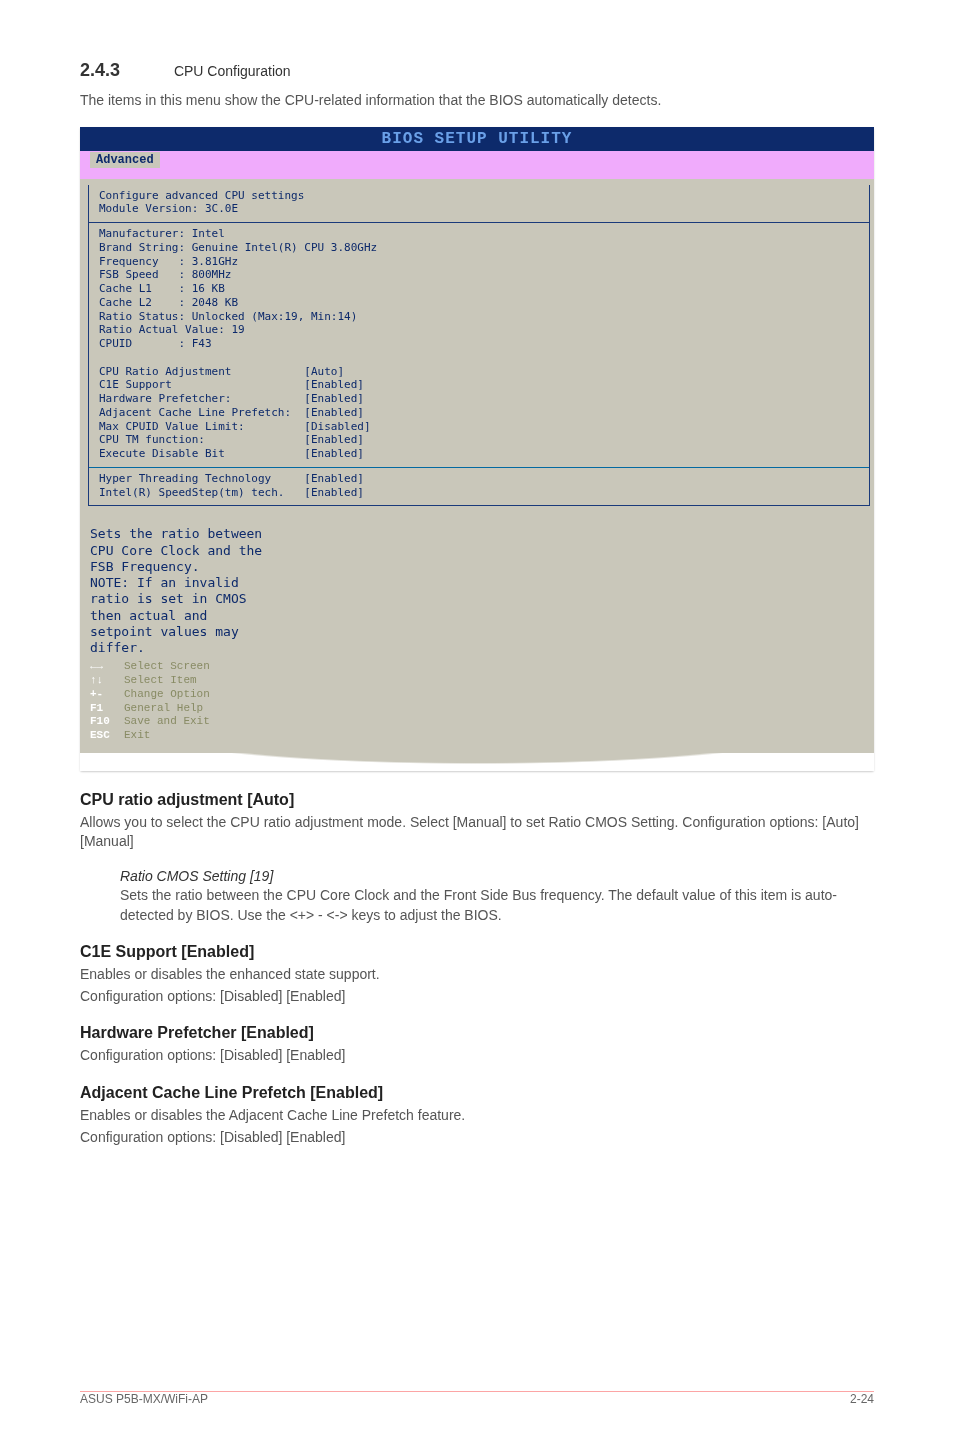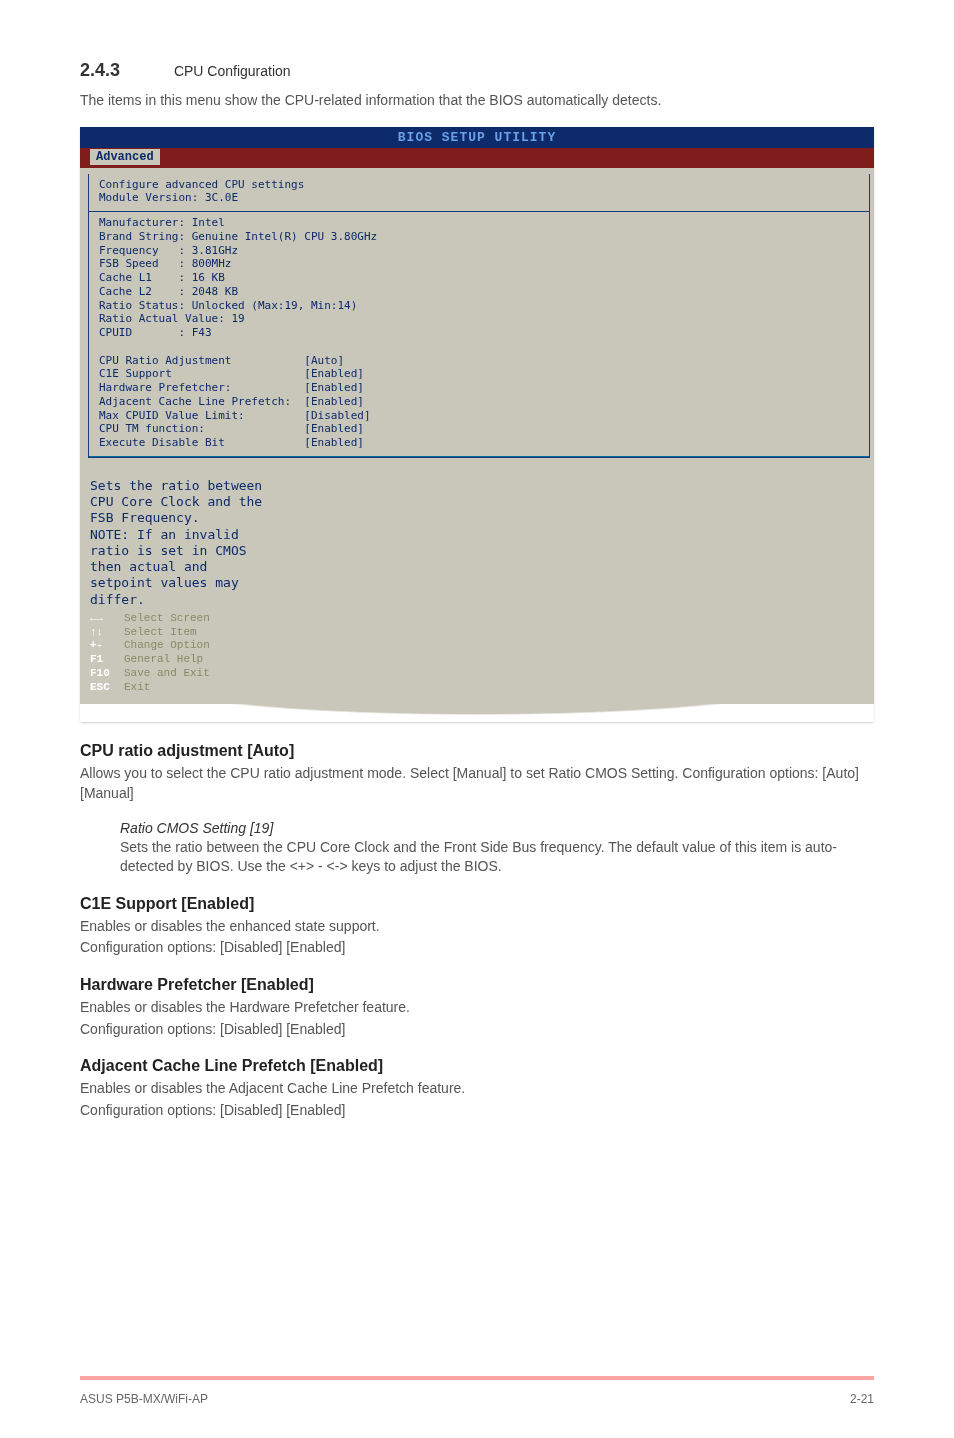--- a/index.html
+++ b/index.html
@@ -42,25 +42,25 @@
     box-shadow: 0 1px 2px rgba(0,0,0,0.2);
   }
   .bios-header {
     background: #0d2a6b;
     color: #6aa0e8;
     font-weight: bold;
     text-align: center;
     padding: 3px 0;
     font-family: "Courier New", monospace;
     letter-spacing: 1px;
-    font-size: 13px;
+    font-size: 16px;
   }
   .bios-tabs {
-    background: #7f1d1d;
-    padding: 2px 10px 4px 10px;
+    background: #f0abfc;
+    padding: 2px 10px 12px 10px;
   }
   .bios-tab {
     background: #c9c7ba;
     color: #0d2a6b;
     font-weight: bold;
     padding: 1px 6px;
     font-size: 12px;
   }
   .bios-body {
     display: flex;
@@ -123,22 +123,22 @@
     margin-left: 40px;
   }
   .underline-ital {
     font-style: italic;
   }
   .footer {
     position: absolute;
     bottom: 32px;
     left: 80px;
     right: 80px;
-    border-top: 4px solid #fca5a5;
-    padding-top: 12px;
+    border-top: 1px solid #fca5a5;
+    padding-top: 0;
     font-size: 12px;
     color: #666;
     display: flex;
     justify-content: space-between;
   }
 </style>
 </head>
 <body>
 
 <div class="page">
@@ -169,20 +169,22 @@
 Ratio Actual Value: 19
 CPUID       : F43
 
 CPU Ratio Adjustment           [Auto]
 C1E Support                    [Enabled]
 Hardware Prefetcher:           [Enabled]
 Adjacent Cache Line Prefetch:  [Enabled]
 Max CPUID Value Limit:         [Disabled]
 CPU TM function:               [Enabled]
 Execute Disable Bit            [Enabled]</pre>
+        <pre>Hyper Threading Technology     [Enabled]
+Intel(R) SpeedStep(tm) tech.   [Enabled]</pre>
       </div>
       <div class="bios-right">
         <pre class="bios-help">Sets the ratio between
 CPU Core Clock and the
 FSB Frequency.
 NOTE: If an invalid
 ratio is set in CMOS
 then actual and
 setpoint values may
 differ.</pre>
@@ -204,25 +206,24 @@
   <div class="indent">
     <div class="underline-ital">Ratio CMOS Setting [19]</div>
     <p class="body-text" style="margin-top:2px">Sets the ratio between the CPU Core Clock and the Front Side Bus frequency. The default value of this item is auto-detected by BIOS. Use the &lt;+&gt; - &lt;-&gt; keys to adjust the BIOS.</p>
   </div>
 
   <div class="subhead">C1E Support [Enabled]</div>
   <div class="body-text" style="margin-top:4px; margin-bottom:2px">Enables or disables the enhanced state support.</div>
   <div class="body-text" style="margin-top:0">Configuration options: [Disabled] [Enabled]</div>
 
   <div class="subhead">Hardware Prefetcher [Enabled]</div>
-  <div class="body-text" style="margin-top:4px; margin-bottom:2px">Enables or disables the Hardware Prefetcher feature.</div>
   <div class="body-text" style="margin-top:0">Configuration options: [Disabled] [Enabled]</div>
 
   <div class="subhead">Adjacent Cache Line Prefetch [Enabled]</div>
   <div class="body-text" style="margin-top:4px; margin-bottom:2px">Enables or disables the Adjacent Cache Line Prefetch feature.</div>
   <div class="body-text" style="margin-top:0">Configuration options: [Disabled] [Enabled]</div>
 
 </div>
 
 <div class="footer">
   <span>ASUS P5B-MX/WiFi-AP</span>
-  <span>2-21</span>
+  <span>2-24</span>
 </div>
 
 </body></html>

